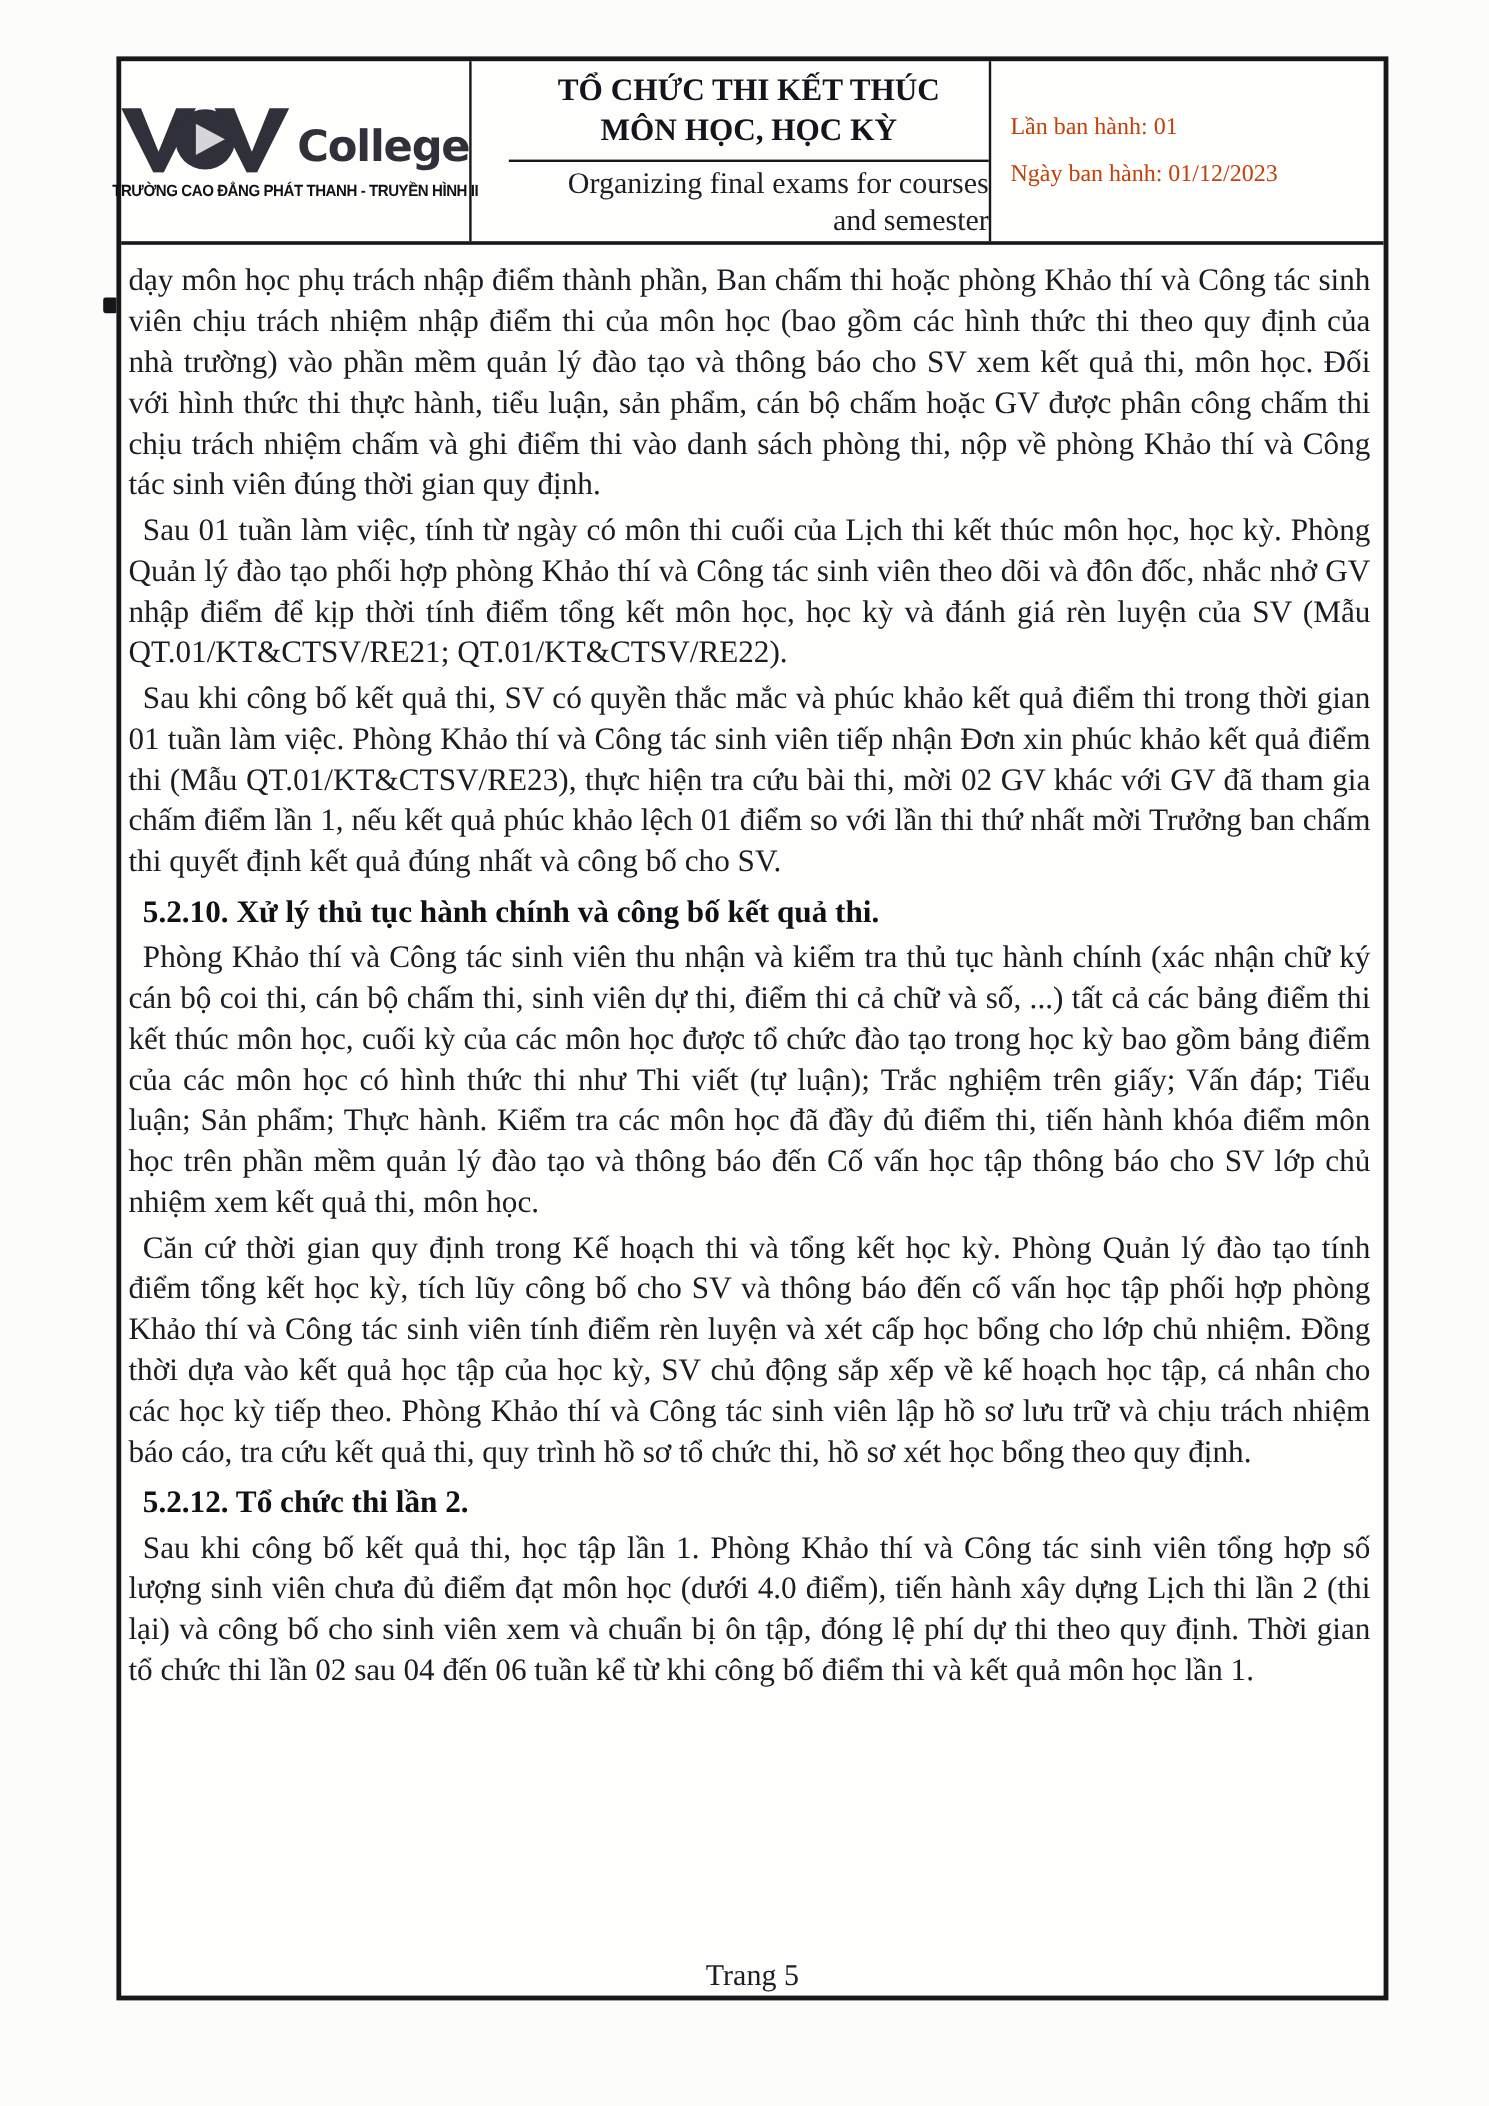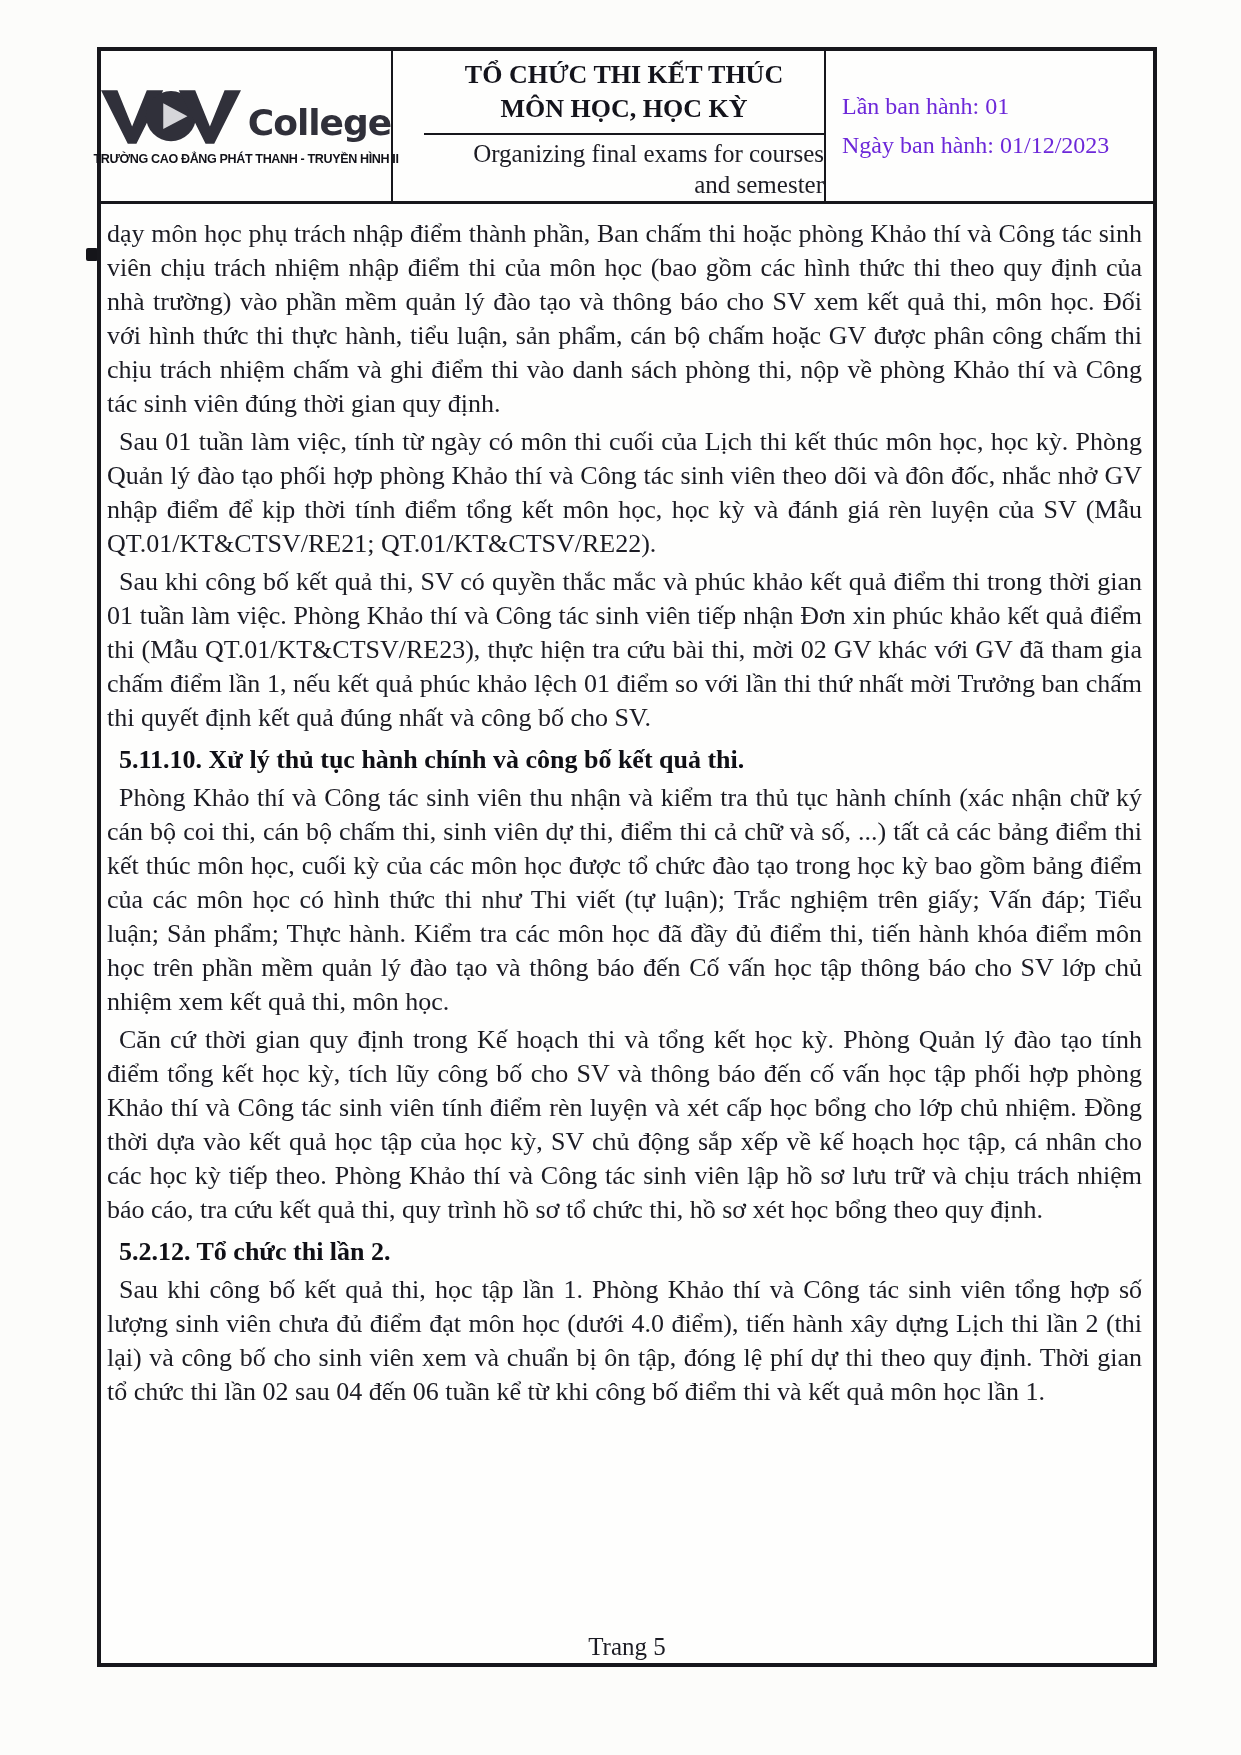--- a/index.html
+++ b/index.html
@@ -88,23 +88,23 @@
     text-align: right;
     font-size: 25px;
     line-height: 31px;
     padding-top: 3px;
     color: #1c1c24;
   }
 
   .cell-info {
     flex: 1;
     padding: 36px 4px 0 16px;
-    font-size: 24px;
+    font-size: 20px;
     line-height: 39px;
-    color: #6d28d9;
+    color: #c2410c;
     white-space: nowrap;
   }
 
   
   .doc-body {
     padding: 9px 11px 0 6px;
     text-align: justify;
     font-size: 26px;
     line-height: 34px;
   }
@@ -164,21 +164,21 @@
       <div>Lần ban hành: 01</div>
       <div>Ngày ban hành: 01/12/2023</div>
     </div>
 
   </div>
 
   <div class="doc-body">
     <p class="para first">dạy môn học phụ trách nhập điểm thành phần, Ban chấm thi hoặc phòng Khảo thí và Công tác sinh viên chịu trách nhiệm nhập điểm thi của môn học (bao gồm các hình thức thi theo quy định của nhà trường) vào phần mềm quản lý đào tạo và thông báo cho SV xem kết quả thi, môn học. Đối với hình thức thi thực hành, tiểu luận, sản phẩm, cán bộ chấm hoặc GV được phân công chấm thi chịu trách nhiệm chấm và ghi điểm thi vào danh sách phòng thi, nộp về phòng Khảo thí và Công tác sinh viên đúng thời gian quy định.</p>
     <p class="para">Sau 01 tuần làm việc, tính từ ngày có môn thi cuối của Lịch thi kết thúc môn học, học kỳ. Phòng Quản lý đào tạo phối hợp phòng Khảo thí và Công tác sinh viên theo dõi và đôn đốc, nhắc nhở GV nhập điểm để kịp thời tính điểm tổng kết môn học, học kỳ và đánh giá rèn luyện của SV (Mẫu QT.01/KT&amp;CTSV/RE21; QT.01/KT&amp;CTSV/RE22).</p>
     <p class="para">Sau khi công bố kết quả thi, SV có quyền thắc mắc và phúc khảo kết quả điểm thi trong thời gian 01 tuần làm việc. Phòng Khảo thí và Công tác sinh viên tiếp nhận Đơn xin phúc khảo kết quả điểm thi (Mẫu QT.01/KT&amp;CTSV/RE23), thực hiện tra cứu bài thi, mời 02 GV khác với GV đã tham gia chấm điểm lần 1, nếu kết quả phúc khảo lệch 01 điểm so với lần thi thứ nhất mời Trưởng ban chấm thi quyết định kết quả đúng nhất và công bố cho SV.</p>
-    <p class="heading">5.11.10. Xử lý thủ tục hành chính và công bố kết quả thi.</p>
+    <p class="heading">5.2.10. Xử lý thủ tục hành chính và công bố kết quả thi.</p>
     <p class="para">Phòng Khảo thí và Công tác sinh viên thu nhận và kiểm tra thủ tục hành chính (xác nhận chữ ký cán bộ coi thi, cán bộ chấm thi, sinh viên dự thi, điểm thi cả chữ và số, ...) tất cả các bảng điểm thi kết thúc môn học, cuối kỳ của các môn học được tổ chức đào tạo trong học kỳ bao gồm bảng điểm của các môn học có hình thức thi như Thi viết (tự luận); Trắc nghiệm trên giấy; Vấn đáp; Tiểu luận; Sản phẩm; Thực hành. Kiểm tra các môn học đã đầy đủ điểm thi, tiến hành khóa điểm môn học trên phần mềm quản lý đào tạo và thông báo đến Cố vấn học tập thông báo cho SV lớp chủ nhiệm xem kết quả thi, môn học.</p>
     <p class="para">Căn cứ thời gian quy định trong Kế hoạch thi và tổng kết học kỳ. Phòng Quản lý đào tạo tính điểm tổng kết học kỳ, tích lũy công bố cho SV và thông báo đến cố vấn học tập phối hợp phòng Khảo thí và Công tác sinh viên tính điểm rèn luyện và xét cấp học bổng cho lớp chủ nhiệm. Đồng thời dựa vào kết quả học tập của học kỳ, SV chủ động sắp xếp về kế hoạch học tập, cá nhân cho các học kỳ tiếp theo. Phòng Khảo thí và Công tác sinh viên lập hồ sơ lưu trữ và chịu trách nhiệm báo cáo, tra cứu kết quả thi, quy trình hồ sơ tổ chức thi, hồ sơ xét học bổng theo quy định.</p>
     <p class="heading">5.2.12. Tổ chức thi lần 2.</p>
     <p class="para">Sau khi công bố kết quả thi, học tập lần 1. Phòng Khảo thí và Công tác sinh viên tổng hợp số lượng sinh viên chưa đủ điểm đạt môn học (dưới 4.0 điểm), tiến hành xây dựng Lịch thi lần 2 (thi lại) và công bố cho sinh viên xem và chuẩn bị ôn tập, đóng lệ phí dự thi theo quy định. Thời gian tổ chức thi lần 02 sau 04 đến 06 tuần kể từ khi công bố điểm thi và kết quả môn học lần 1.</p>
   </div>
 
   <div class="footer">Trang 5</div>
 
 </div>
 

